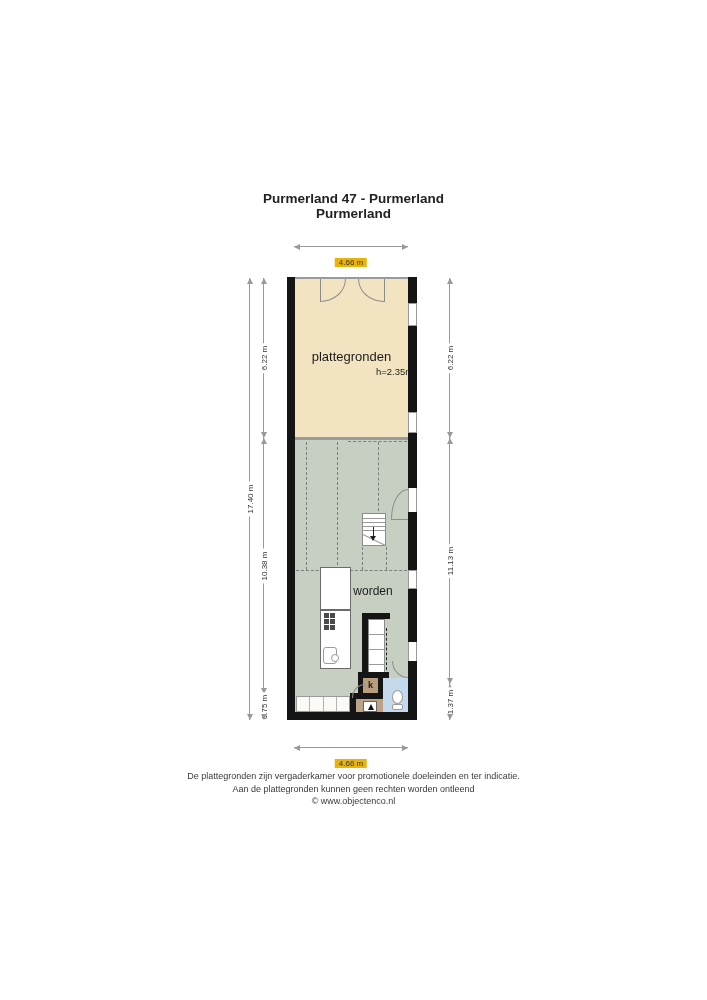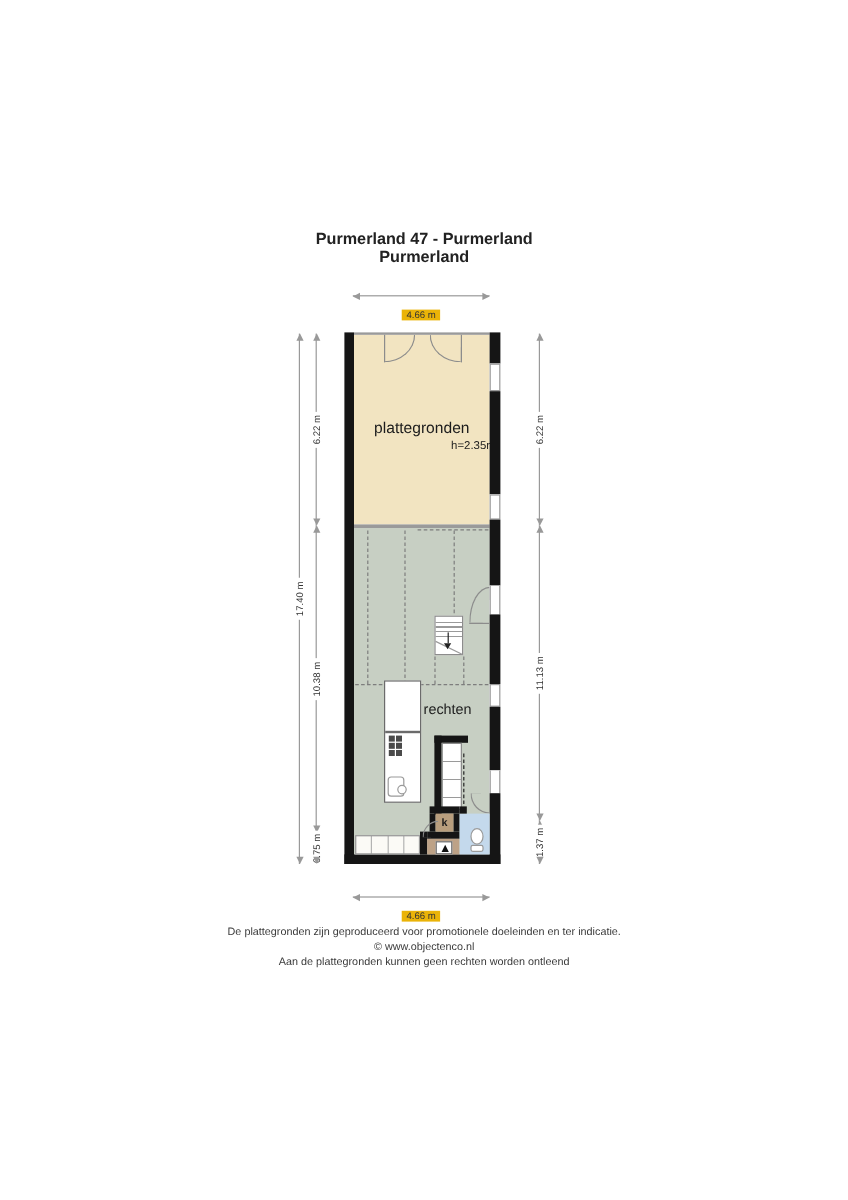--- a/index.html
+++ b/index.html
@@ -92,21 +92,21 @@
   </div>
 
   <div>
 
     <div class="room" style="left:295px;top:279px;width:113px;height:158px;background:#f2e4c1;"></div>
     <div class="grayline" style="left:295px;top:437px;width:113px;height:3px;"></div>
     <div class="room" style="left:295px;top:440px;width:113px;height:272px;background:#c7cfc3;"></div>
 
     <div class="room-label" style="left:295px;top:349px;width:113px;font-size:13px;">plattegronden</div>
     <div class="room-label" style="left:295px;top:366px;width:113px;font-size:9.5px;margin-left:43px;">h=2.35m</div>
-    <div class="room-label" style="left:340px;top:584px;width:66px;font-size:12px;">rechten</div>
+    <div class="room-label" style="left:340px;top:584px;width:66px;font-size:12px;">worden</div>
 
     <div class="dash-v" style="left:306px;top:442px;height:128px;"></div>
     <div class="dash-v" style="left:337px;top:442px;height:128px;"></div>
     <div class="dash-v" style="left:378px;top:442px;height:69px;"></div>
     <div class="dash-v" style="left:362px;top:547px;height:23px;"></div>
     <div class="dash-v" style="left:386px;top:547px;height:23px;"></div>
     <div class="dash-h" style="left:296px;top:570px;width:111px;"></div>
     <div class="dash-h" style="left:348px;top:441px;width:59px;"></div>
 
     <div class="wall" style="left:287px;top:277px;width:8px;height:443px;"></div>
@@ -212,18 +212,18 @@
     <span class="lbl">6.22 m</span>
   </div>
   <div class="dim-v" style="left:449px;top:438px;height:246px;">
     <span class="lbl">11.13 m</span>
   </div>
   <div class="dim-v" style="left:449px;top:684px;height:36px;">
     <span class="lbl">1.37 m</span>
   </div>
 
   <div class="footer">
-    <div>De plattegronden zijn geproduceerd voor promotionele doeleinden en ter indicatie.</div>
+    <div>De plattegronden zijn vergaderkamer voor promotionele doeleinden en ter indicatie.</div>
+    <div>Aan de plattegronden kunnen geen rechten worden ontleend</div>
     <div>© www.objectenco.nl</div>
-    <div>Aan de plattegronden kunnen geen rechten worden ontleend</div>
   </div>
 
 </div>
 
 </body></html>

